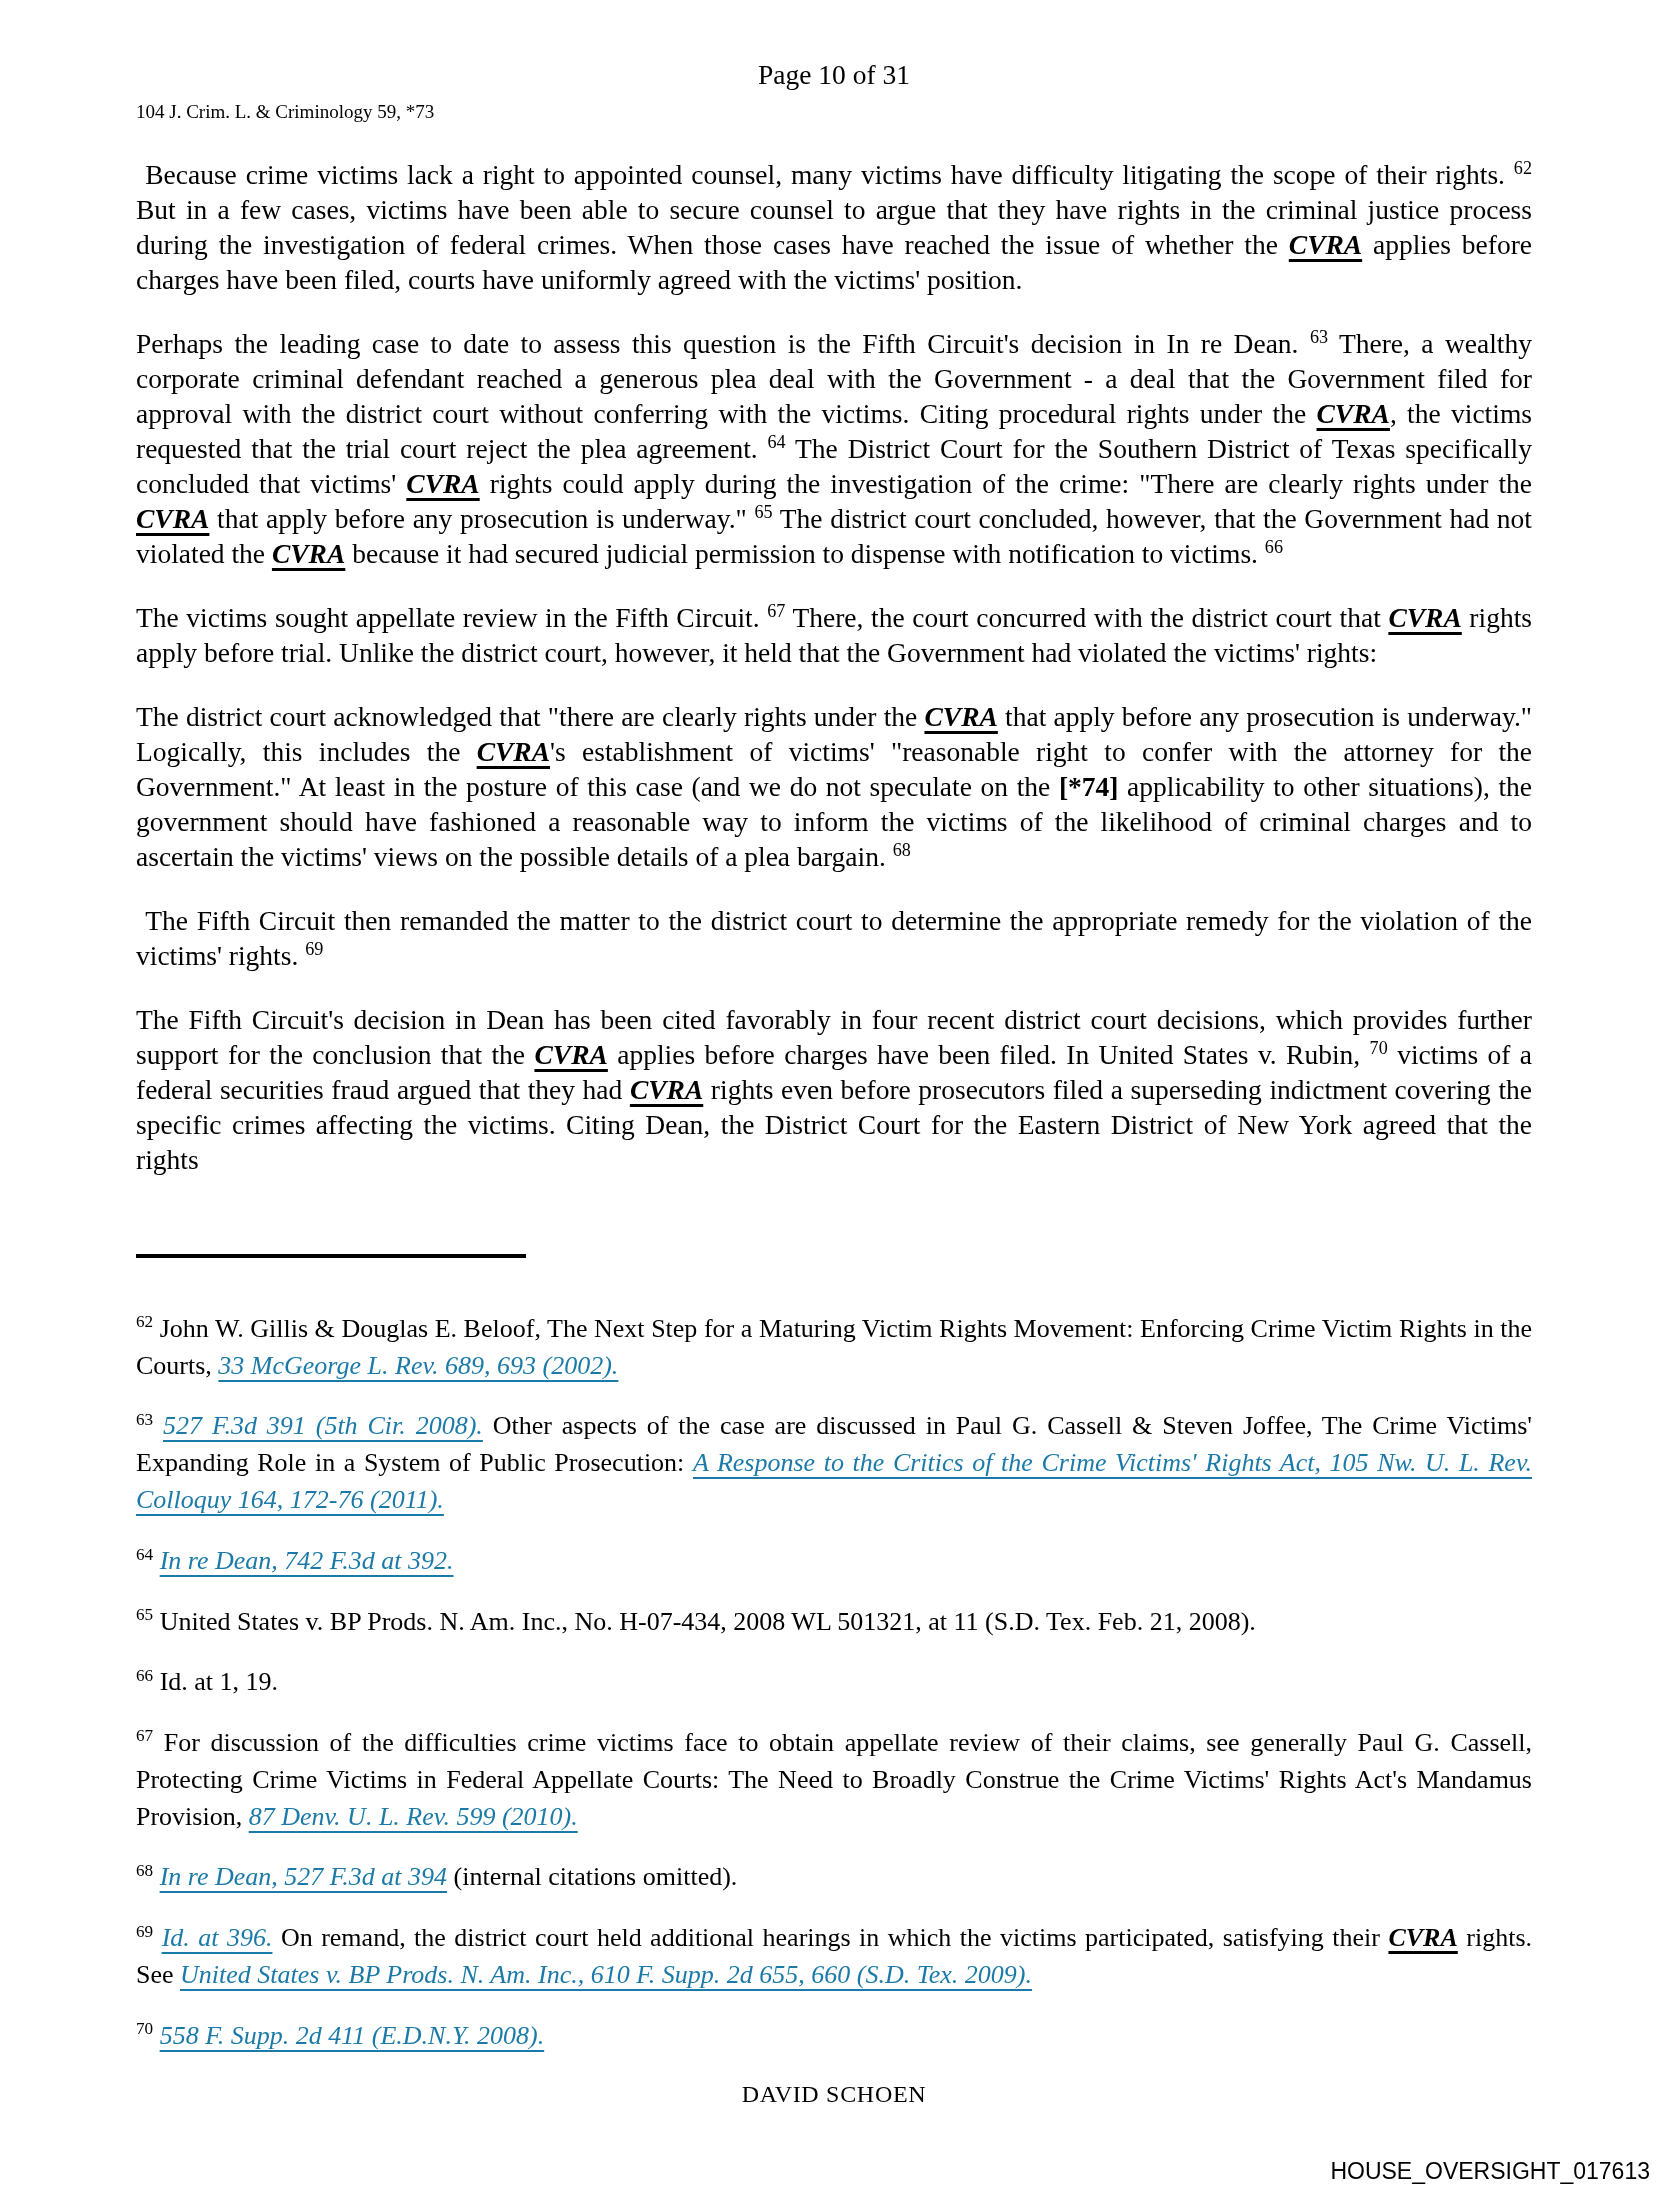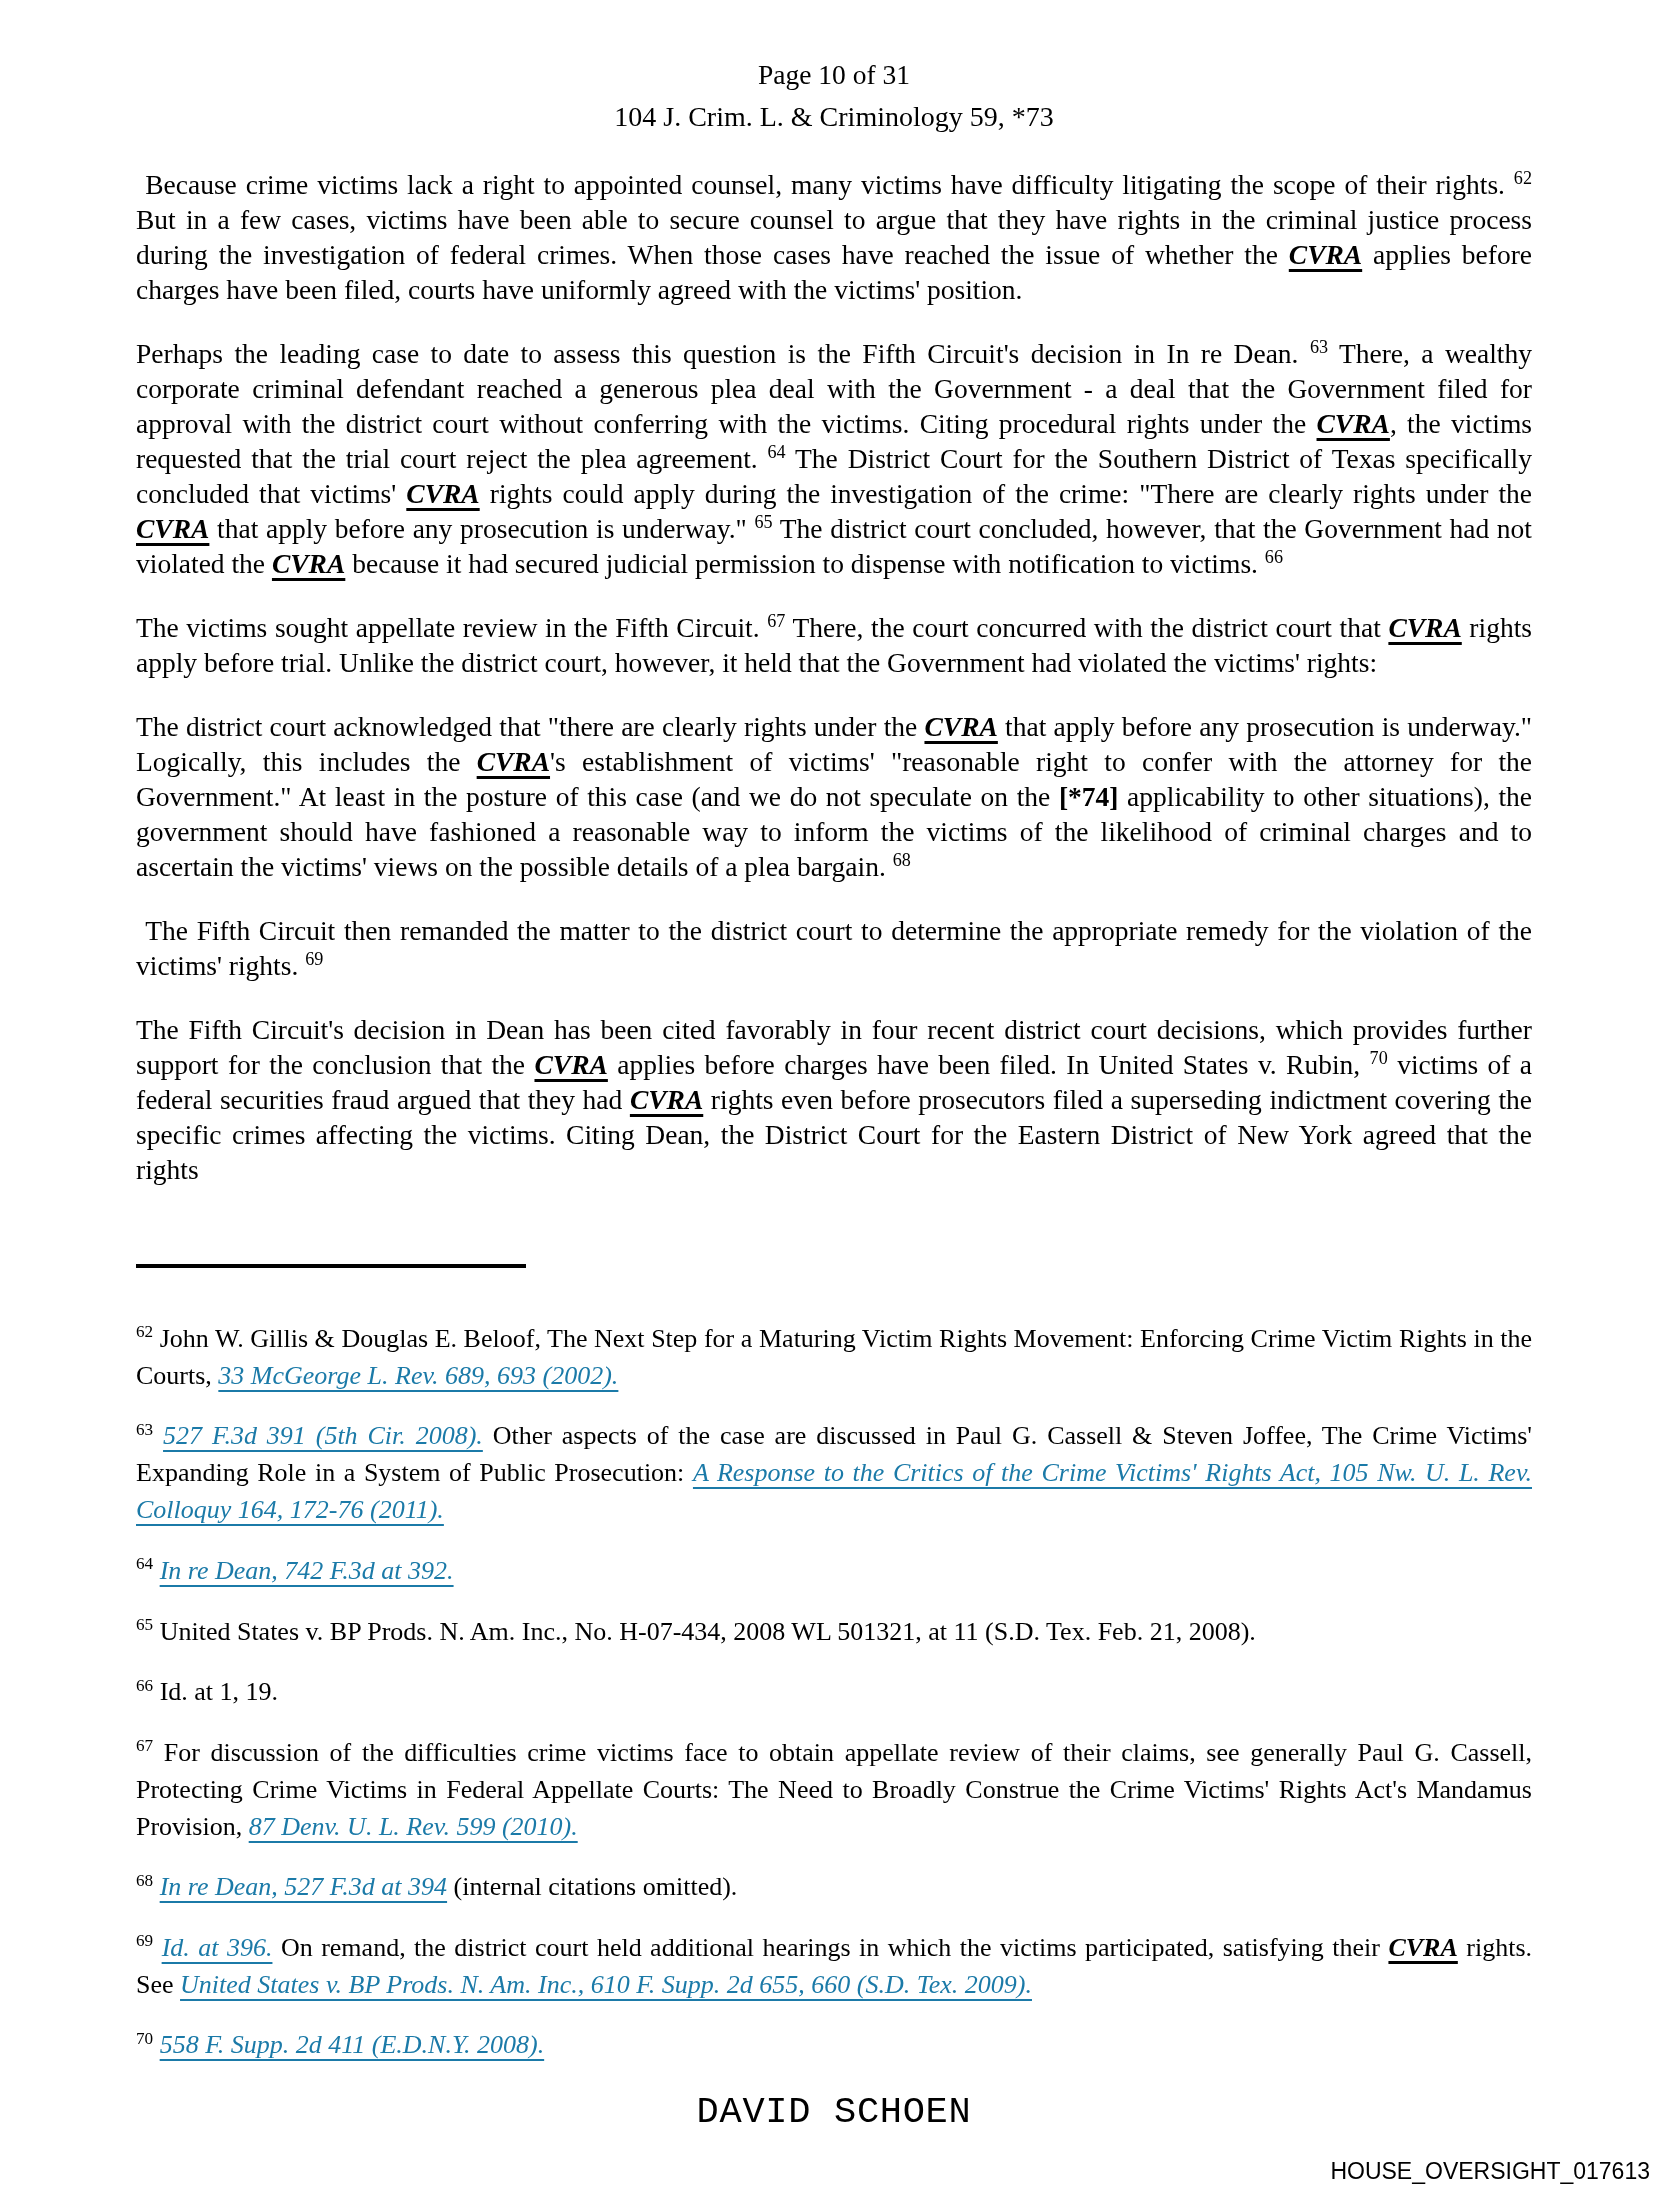--- a/index.html
+++ b/index.html
@@ -16,22 +16,22 @@
     inset: 0;
     box-sizing: border-box;
     padding: 60px 137px 0 136px;
   }
   .page-number {
     text-align: center;
     font-size: 27.5px;
     line-height: 1.1;
   }
   .citation-header {
-    text-align: center;
-    font-size: 28px;
+    text-align: left;
+    font-size: 19px;
     line-height: 1.1;
     margin-top: 11.8px;
   }
   .body-text { margin-top: 34px; }
   .para {
     font-size: 27.5px;
     line-height: 35px;
     text-align: justify;
     margin: 29px 0 0 0;
   }
@@ -66,22 +66,22 @@
   }
   .footnotes { margin-top: 52px; }
   .footnote {
     font-size: 26px;
     line-height: 37px;
     text-align: justify;
     margin: 0 0 23.6px 0;
   }
   .footer-name {
     text-align: center;
-    font-family: Liberation Mono, monospace;
-    font-size: 37px;
+    font-family: Liberation Serif, serif;
+    font-size: 24px;
     letter-spacing: 0.7px;
     margin-top: 27.5px;
   }
   .bates-stamp {
     position: absolute;
     right: 19px;
     bottom: 19.6px;
     font-family: "Liberation Sans", sans-serif;
     font-size: 23px;
   }

